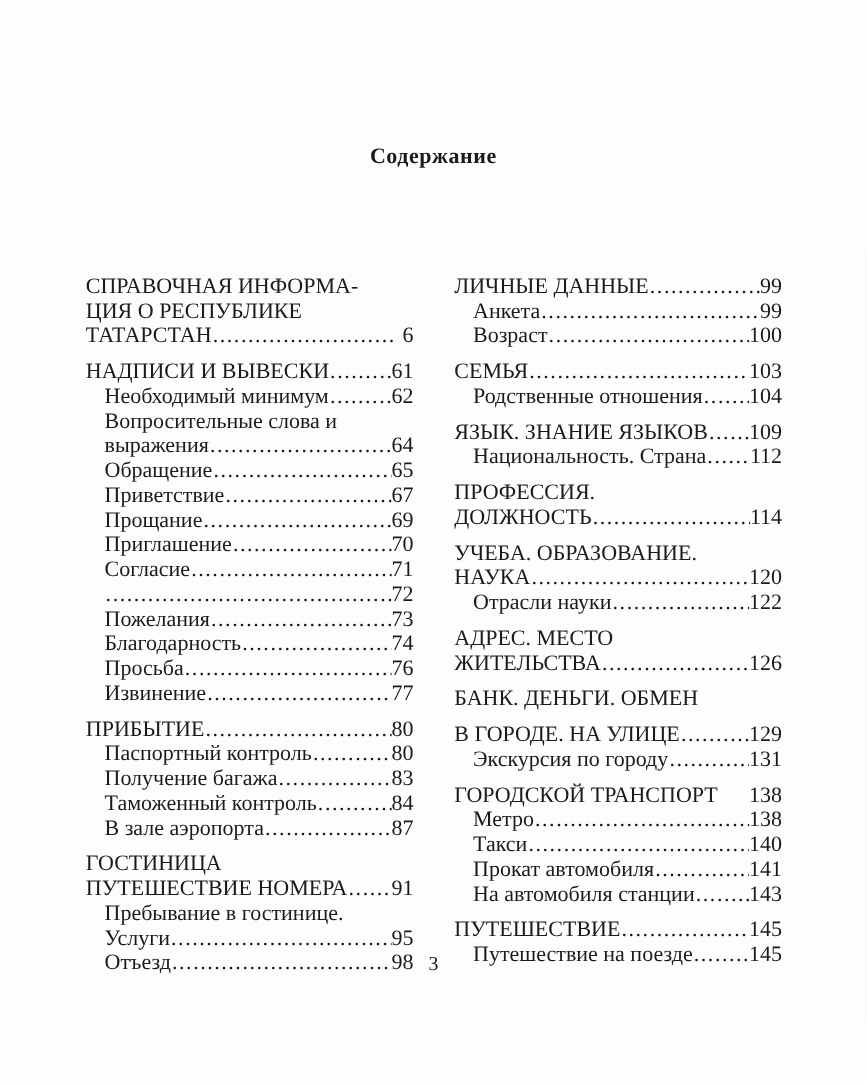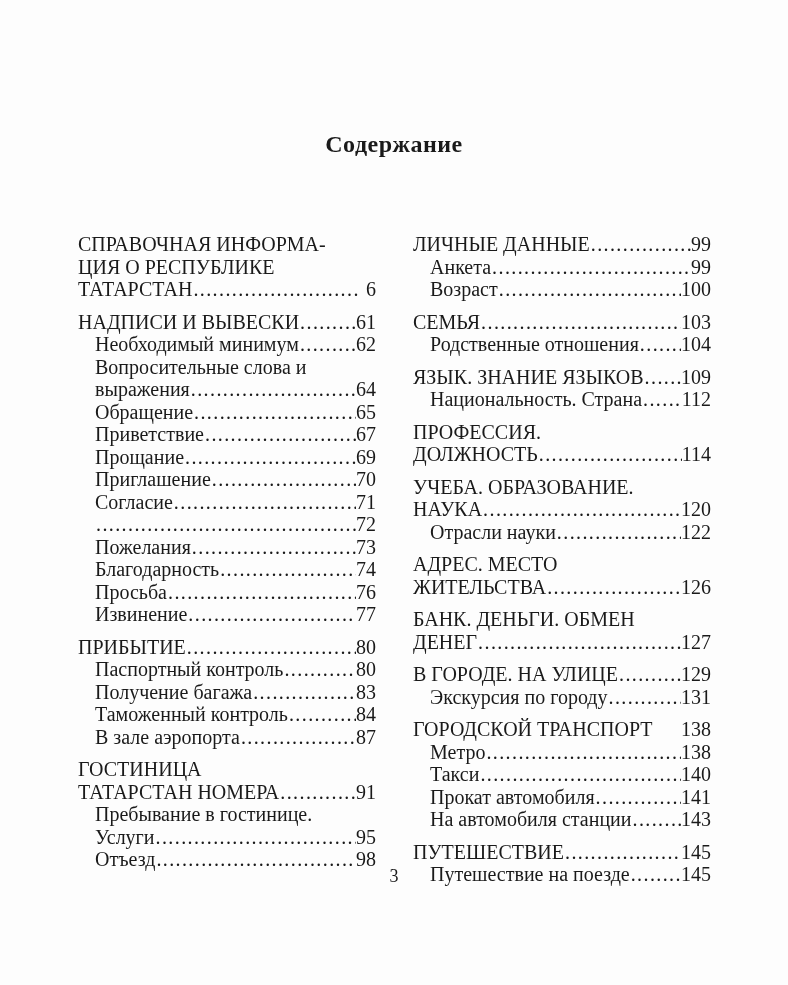--- a/index.html
+++ b/index.html
@@ -16,21 +16,21 @@
     font-family: "Liberation Serif", "DejaVu Serif", serif;
     color: #1a1a1a;
     overflow: hidden;
   }
   .title {
     position: absolute;
     top: 131px;
     left: 0;
     width: 100%;
     text-align: center;
-    font-size: 24px;
+    font-size: 20px;
     font-weight: bold;
     letter-spacing: 0.5px;
     margin: 0;
   }
   .toc {
     position: absolute;
     top: 233px;
     left: 78px;
     width: 634px;
     display: flex;
@@ -44,21 +44,21 @@
   .entry.chapter {
     font-size: 20px;
     line-height: 22.5px;
     margin-top: 10px;
   }
   .entry.sub {
     font-size: 20px;
     line-height: 22.5px;
     padding-left: 17px;
   }
-  .col .entry:first-child { margin-top: 0; }
+  .col .entry:first-child { margin-top: 16px; }
   .wrap-line { white-space: nowrap; }
   .last-line {
     display: flex;
     align-items: baseline;
   }
   .last-line .txt { white-space: nowrap; }
   .leader {
     flex: 1 1 auto;
     overflow: hidden;
     white-space: nowrap;
@@ -221,21 +221,21 @@
         <div class="entry sub">
           <div class="last-line">
             <span class="txt">В зале аэропорта </span>
             <span class="leader"></span>
             <span class="pg">87</span>
           </div>
         </div>
         <div class="entry chapter">
           <div class="wrap-line">ГОСТИНИЦА</div>
           <div class="last-line">
-            <span class="txt">ТАТАРСТАН НОМЕРА </span>
+            <span class="txt">ПУТЕШЕСТВИЕ НОМЕРА </span>
             <span class="leader"></span>
             <span class="pg">91</span>
           </div>
         </div>
         <div class="entry sub">
           <div class="wrap-line">Пребывание в гостинице.</div>
           <div class="last-line">
             <span class="txt">Услуги </span>
             <span class="leader"></span>
             <span class="pg">95</span>
@@ -325,25 +325,20 @@
         <div class="entry chapter">
           <div class="wrap-line">АДРЕС. МЕСТО</div>
           <div class="last-line">
             <span class="txt">ЖИТЕЛЬСТВА</span>
             <span class="leader"></span>
             <span class="pg">126</span>
           </div>
         </div>
         <div class="entry chapter">
           <div class="wrap-line">БАНК. ДЕНЬГИ. ОБМЕН</div>
-          <div class="last-line">
-            <span class="txt">ДЕНЕГ</span>
-            <span class="leader"></span>
-            <span class="pg">127</span>
-          </div>
         </div>
         <div class="entry chapter">
           <div class="last-line">
             <span class="txt">В ГОРОДЕ. НА УЛИЦЕ </span>
             <span class="leader"></span>
             <span class="pg">129</span>
           </div>
         </div>
         <div class="entry sub">
           <div class="last-line">

